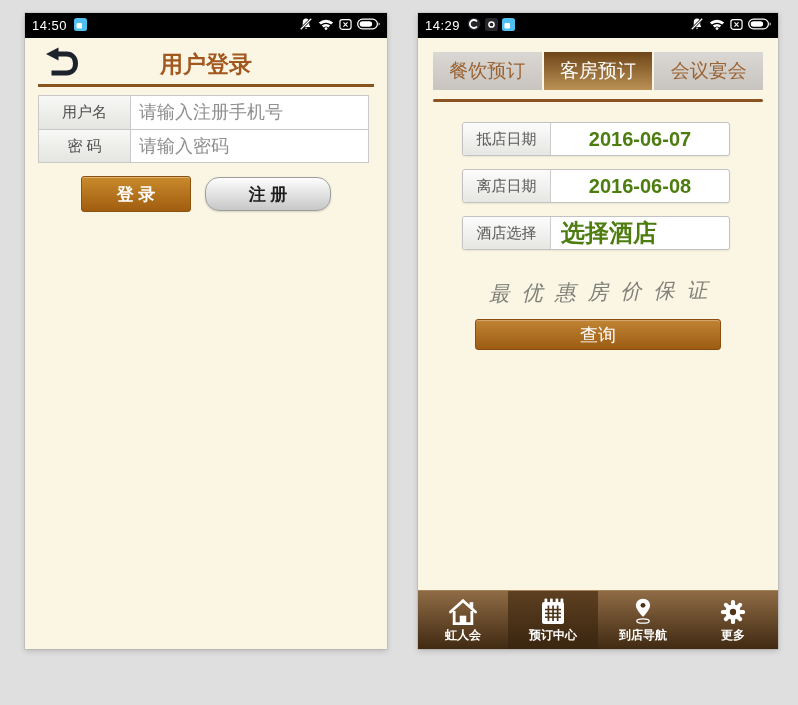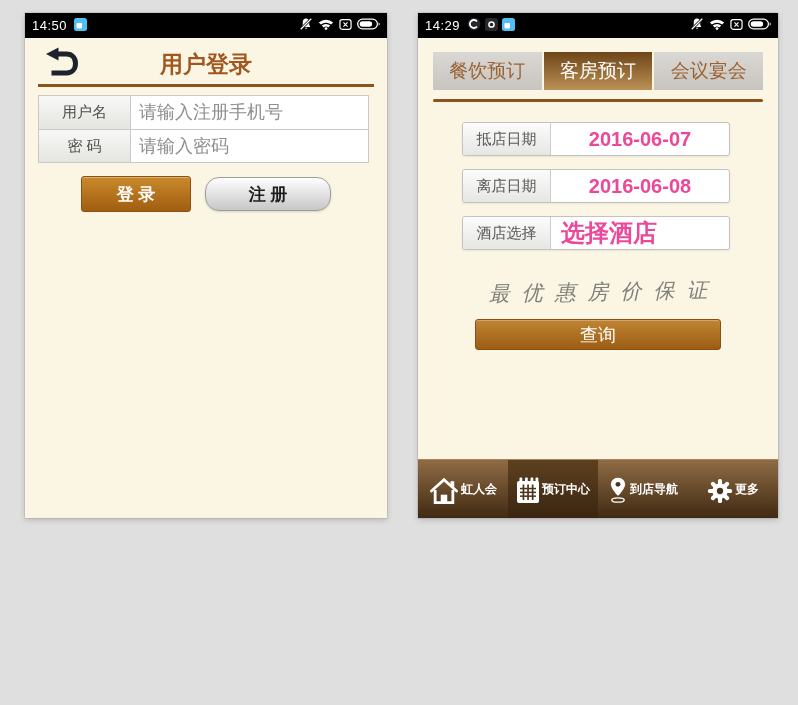--- a/index.html
+++ b/index.html
@@ -10,21 +10,21 @@
   .phone-left  { left:25px;  width:362px; }
   .phone-right { left:418px; width:360px; }
 
   
   .statusbar { height:25px; background:#000; display:flex; align-items:center; padding:0 7px; color:#fff; font-size:13px; }
   .sb-time { letter-spacing:.5px; }
   .sb-apps { display:flex; align-items:center; gap:4px; margin-left:7px; }
   .sb-right { margin-left:auto; display:flex; align-items:center; gap:5px; }
 
   
-  .screen { height:480px; background:#faf6e3; position:relative; overflow:hidden; }
+  .screen { height:611px; background:#faf6e3; position:relative; overflow:hidden; }
 
   
   .login-header { margin:0 13px; height:49px; border-bottom:3px solid #8a541e; position:relative; }
   .back-btn { position:absolute; left:5px; top:8px; width:38px; height:34px; display:flex; align-items:center; justify-content:center; cursor:pointer; }
   .login-title { text-align:center; line-height:52px; font-size:23px; font-weight:bold; color:#a2571f; }
 
   .login-table { margin:8px 18px 0 13px; background:#fff; border:1px solid #c9c9c9; }
   .lrow { display:flex; height:33px; }
   .lrow + .lrow { border-top:1px solid #c9c9c9; }
   .lrow .lbl { width:92px; background:linear-gradient(#f8f8f6,#e4e4e1); border-right:1px solid #c9c9c9;
@@ -45,33 +45,33 @@
   .tab { flex:1; display:flex; align-items:center; justify-content:center; font-size:19px; cursor:pointer; }
   .tab.active { background:linear-gradient(#6e4517,#bb9156); color:#fff; }
   .tab.inactive { background:linear-gradient(#dad8d4,#c8c5c0); color:#9b6434; }
   .tab-underline { margin:9px 15px 0; height:3px; background:#8a531f; border-radius:2px; }
 
   .brows { margin-top:20px; }
   .brow { margin:0 48px 13px 44px; height:34px; background:#fff; border:1px solid #c2c2c2; border-radius:3px;
           display:flex; box-shadow:0 1px 2px rgba(0,0,0,.07); }
   .brow .blbl { width:88px; background:linear-gradient(#fcfcfc,#e6e6e3); border-right:1px solid #cccccc; color:#585858;
                 font-size:15px; display:flex; align-items:center; justify-content:center; border-radius:3px 0 0 3px; }
-  .brow .bval { flex:1; display:flex; align-items:center; justify-content:center; font-size:20px; font-weight:bold; color:#ec4899; cursor:pointer; }
+  .brow .bval { flex:1; display:flex; align-items:center; justify-content:center; font-size:20px; font-weight:bold; color:#4d7c0f; cursor:pointer; }
   .brow.left-val .bval { justify-content:flex-start; padding-left:10px; font-size:24px; }
 
   .slogan { margin-top:28px; text-align:center; font-family:"DejaVu Serif",serif; font-style:italic;
             font-size:21px; color:#80807a; letter-spacing:12px; text-indent:12px; transform:rotate(-1deg); }
 
   .query-btn { display:block; margin:13px auto 7px; width:246px; height:31px; background:linear-gradient(#c08434,#9c5d13);
                border:1px solid #8a4e12; border-radius:3px; color:#fff; font-size:18px;
                box-shadow:inset 0 1px 0 rgba(255,255,255,.28); font-family:"Liberation Sans",sans-serif; cursor:pointer; }
 
   .navbar { position:absolute; left:0; right:0; bottom:0; height:59px; background:linear-gradient(#8f6b45,#402a12);
             border-top:1px solid #a5835c; display:flex; }
-  .nav-item { flex:1; display:flex; flex-direction:row; align-items:center; justify-content:center; gap:2px;
+  .nav-item { flex:1; display:flex; flex-direction:column; align-items:center; justify-content:center; gap:2px;
               color:#fff; font-size:12px; font-weight:bold; cursor:pointer; }
   .nav-item.active { background:linear-gradient(#5d4020,#3a2510); }
   .nav-icon { height:29px; display:flex; align-items:flex-end; justify-content:center; }
 </style>
 </head>
 <body>
 
 <div class="canvas">
 
   <div class="phone phone-left">

